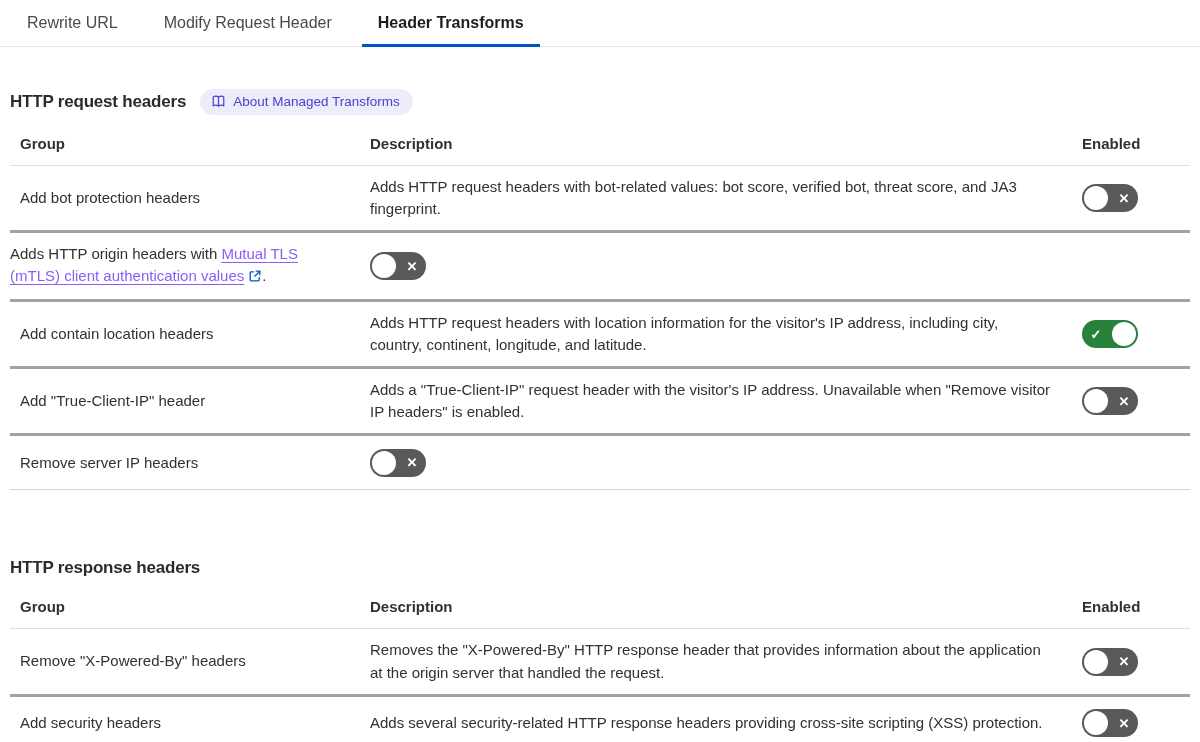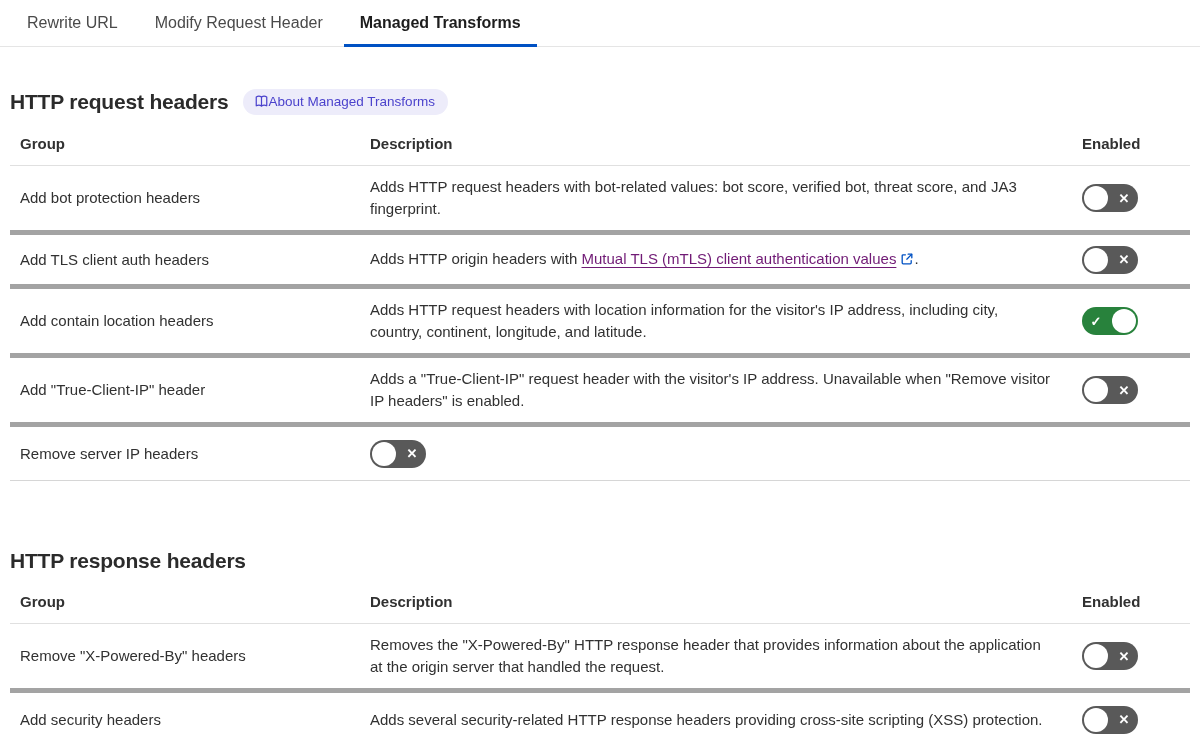--- a/index.html
+++ b/index.html
@@ -6,21 +6,21 @@
   html, body { margin: 0; padding: 0; background: #ffffff; }
   body {
     font-family: "Liberation Sans", sans-serif;
     color: #313131;
     width: 1200px;
   }
 
   
   .tabbar {
     display: flex;
-    gap: 5px;
+    gap: 14px;
     padding-left: 11px;
     border-bottom: 1px solid #e5e5e5;
     width: 100%;
   }
   .tab {
     padding: 14px 16px 12px 16px;
     font-size: 16px;
     color: #4a4a4a;
     cursor: pointer;
     border-bottom: 3px solid transparent;
@@ -37,68 +37,69 @@
   .content { padding: 0 10px; }
 
   .section-head {
     display: flex;
     align-items: center;
     gap: 14px;
     margin: 42px 0 14px 0;
   }
   .section-head h2 {
     margin: 0;
-    font-size: 21px;
+    font-size: 17px;
     font-weight: 700;
     color: #2b2b2b;
     letter-spacing: -0.2px;
   }
   .section2 .section-head { margin-top: 68px; }
 
   .badge {
     display: inline-flex;
     align-items: center;
+    gap: 7px;
     background: #edecfa;
     color: #4b42cc;
     font-size: 13.5px;
     padding: 5px 13px 6px 11px;
     border-radius: 15px;
     cursor: pointer;
     line-height: 1;
   }
   .badge svg { display: block; }
 
   
   .table { width: 100%; }
   .trow {
     display: grid;
     grid-template-columns: 360px 1fr 108px;
     align-items: center;
-    border-bottom: 5px solid #a3a3a3;
+    border-bottom: 3px solid #a3a3a3;
     min-height: 54px;
   }
   .trow.thead {
     min-height: 0;
     border-bottom: 1px solid #e0e0e0;
   }
   .trow.thead .cell {
     font-weight: 700;
     font-size: 15px;
     color: #313131;
     padding-top: 4px;
     padding-bottom: 10px;
   }
   .tbody .trow:last-child { border-bottom: 1px solid #d6d6d6; }
   .cell { font-size: 15px; line-height: 1.47; }
   .cell.group { padding-left: 10px; padding-right: 16px; }
   .cell.desc { padding-right: 28px; padding-top: 10px; padding-bottom: 10px; }
   .cell.enabled { display: flex; justify-content: flex-start; }
 
   a.link {
-    color: #701a75;
+    color: #8b5cf6;
     text-decoration: underline;
     text-underline-offset: 3px;
   }
   .ext-icon { display: inline-block; vertical-align: -2px; margin-left: 4px; }
 
   
   .toggle {
     display: inline-flex;
     align-items: center;
     width: 56px;
@@ -126,21 +127,21 @@
     line-height: 1;
     user-select: none;
   }
 </style>
 </head>
 <body>
 
 <nav class="tabbar">
   <div class="tab">Rewrite URL</div>
   <div class="tab">Modify Request Header</div>
-  <div class="tab active">Managed Transforms</div>
+  <div class="tab active">Header Transforms</div>
 </nav>
 
 <main class="content">
 
   <section class="section1">
     <div class="section-head">
       <h2>HTTP request headers</h2>
       <span class="badge">
         <span>
           <svg width="15" height="15" viewBox="0 0 16 16" fill="none" stroke="#4b42cc" stroke-width="1.3" stroke-linejoin="round" stroke-linecap="round">
@@ -163,21 +164,20 @@
     <div class="cell desc">Adds HTTP request headers with bot-related values: bot score, verified bot, threat score, and JA3 fingerprint.</div>
     <div class="cell enabled">
       <button class="toggle off">
                 <span class="knob"></span>
                 <span class="glyph">✕</span>
               </button>
     </div>
   </div>
 
   <div class="trow">
-    <div class="cell group">Add TLS client auth headers</div>
     <div class="cell desc"><span>Adds HTTP origin headers with </span><a class="link" href="#">Mutual TLS (mTLS) client authentication values</a><span class="ext-icon"><svg width="14" height="14" viewBox="0 0 16 16" fill="none" stroke="#0051c3" stroke-width="1.5" stroke-linecap="round" stroke-linejoin="round">
                   <path d="M6.2 3.2 H 3.6 A 1.1 1.1 0 0 0 2.5 4.3 V 12.4 A 1.1 1.1 0 0 0 3.6 13.5 H 11.7 A 1.1 1.1 0 0 0 12.8 12.4 V 9.8"></path>
                   <path d="M9.3 2.5 H 13.5 V 6.7"></path>
                   <path d="M13.3 2.7 L 7.8 8.2"></path>
                 </svg></span><span>.</span></div>
     <div class="cell enabled">
       <button class="toggle off">
                 <span class="knob"></span>
                 <span class="glyph">✕</span>
               </button>

